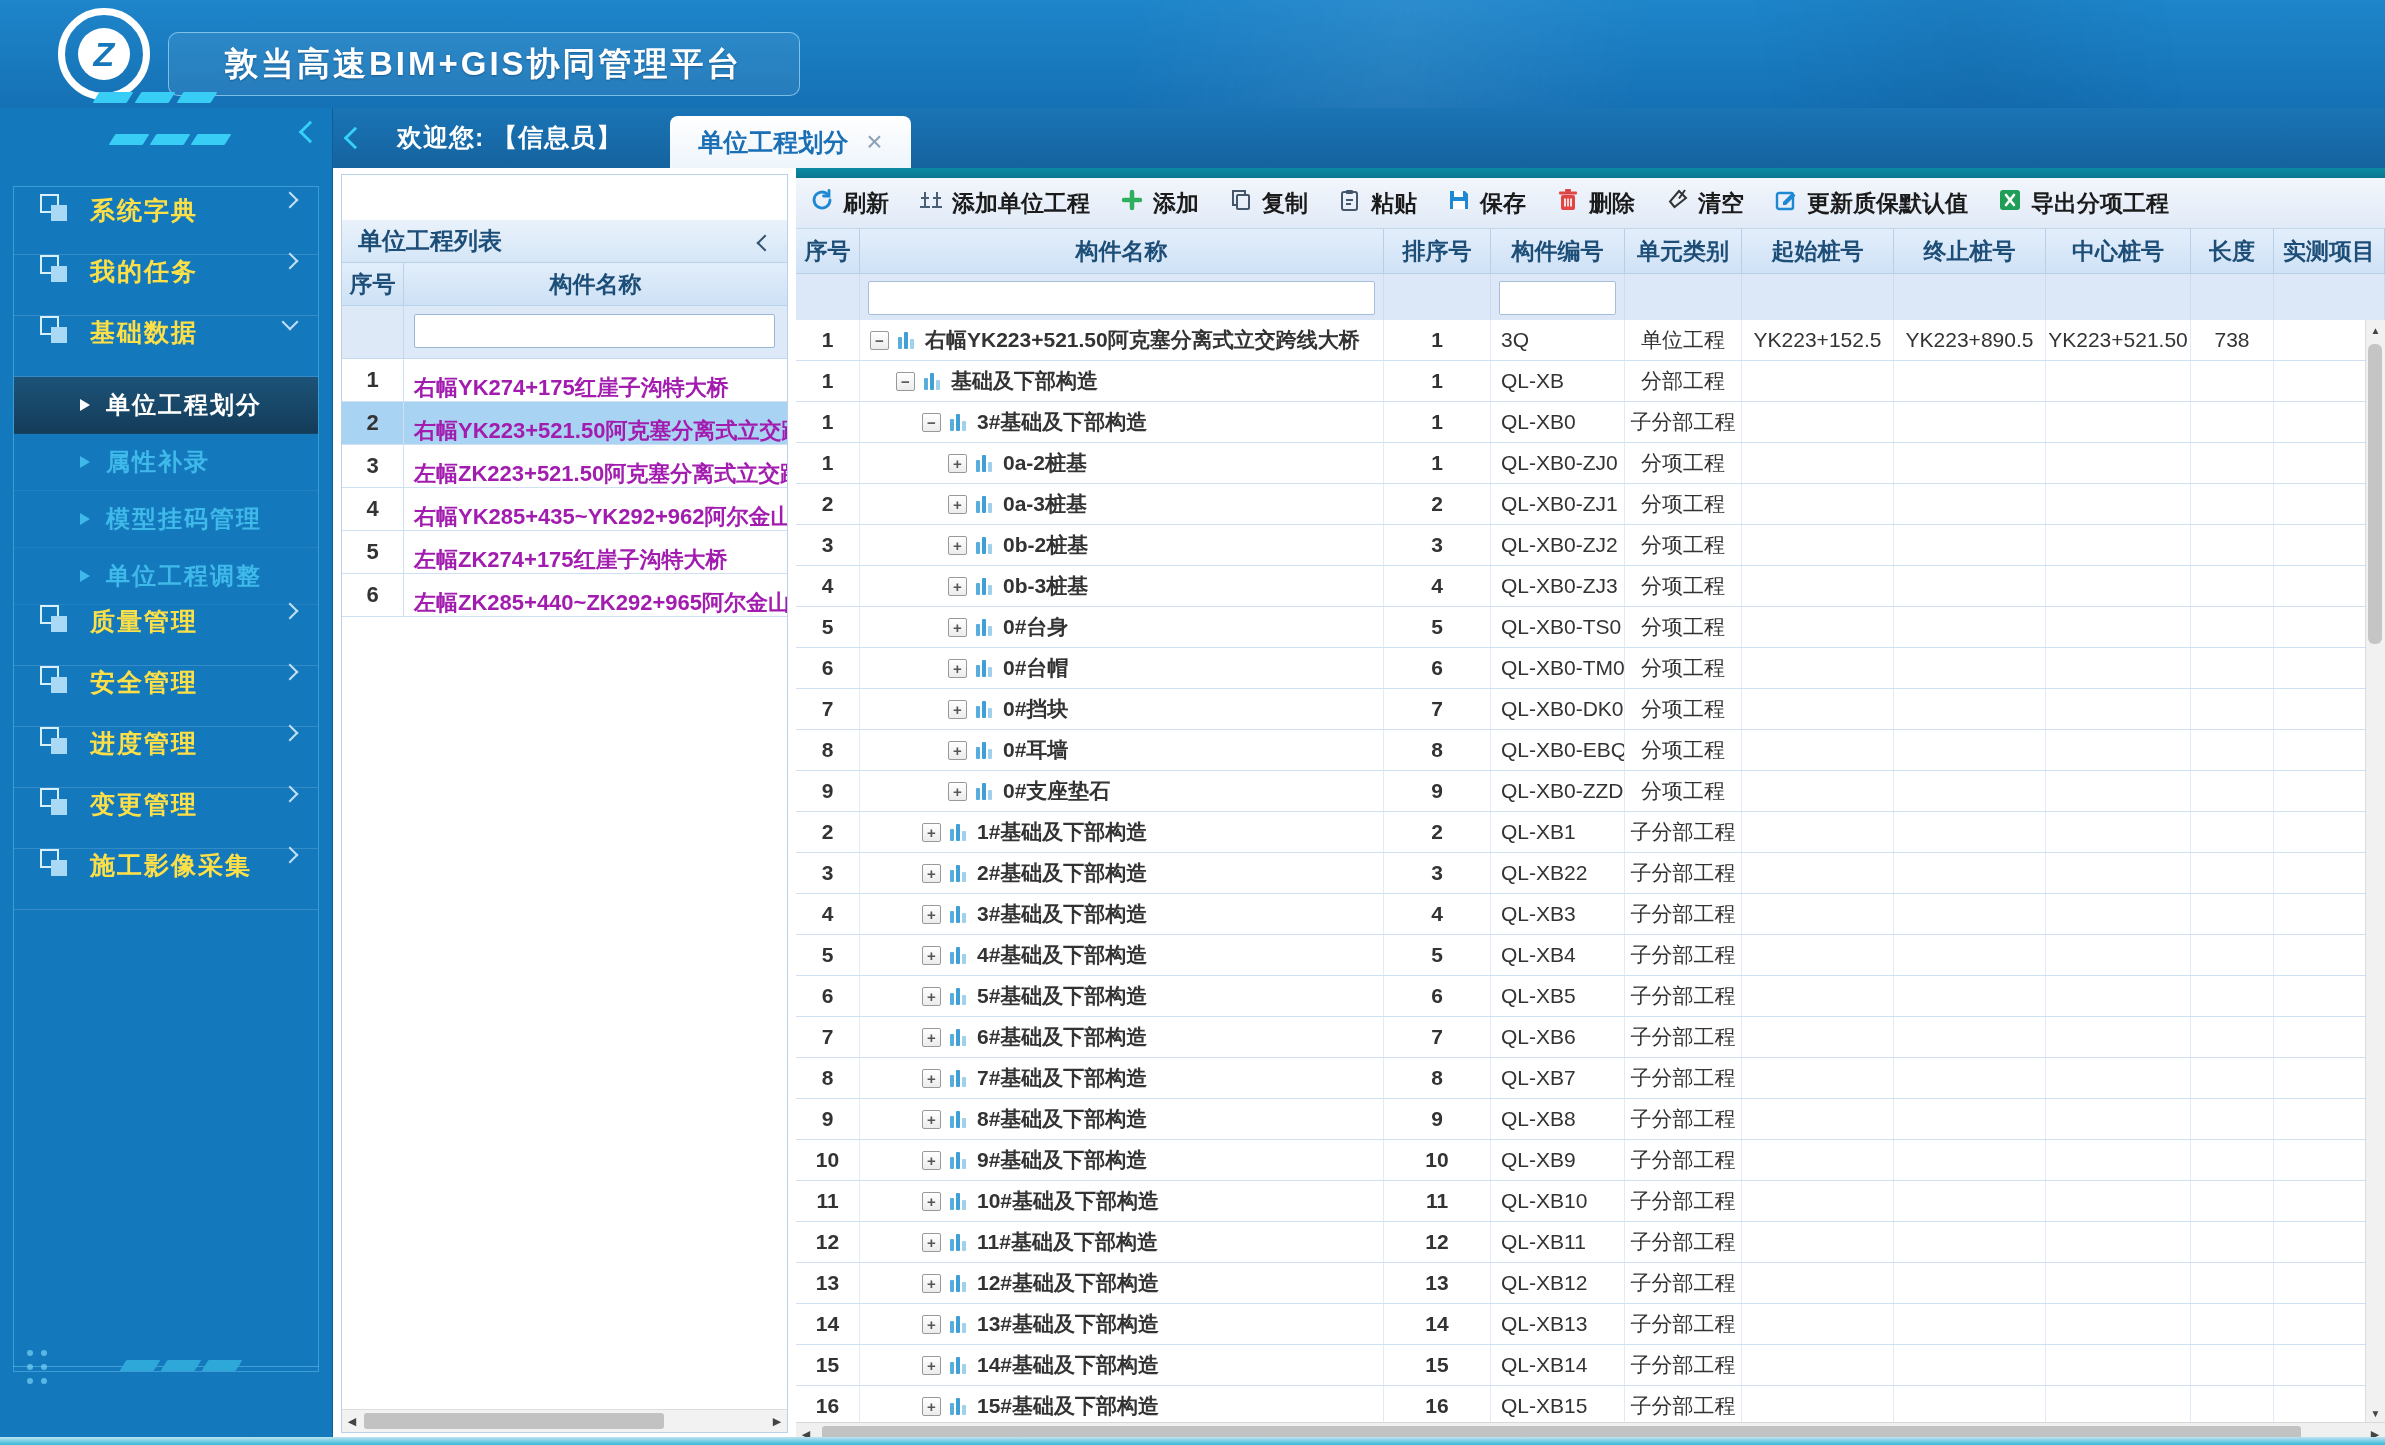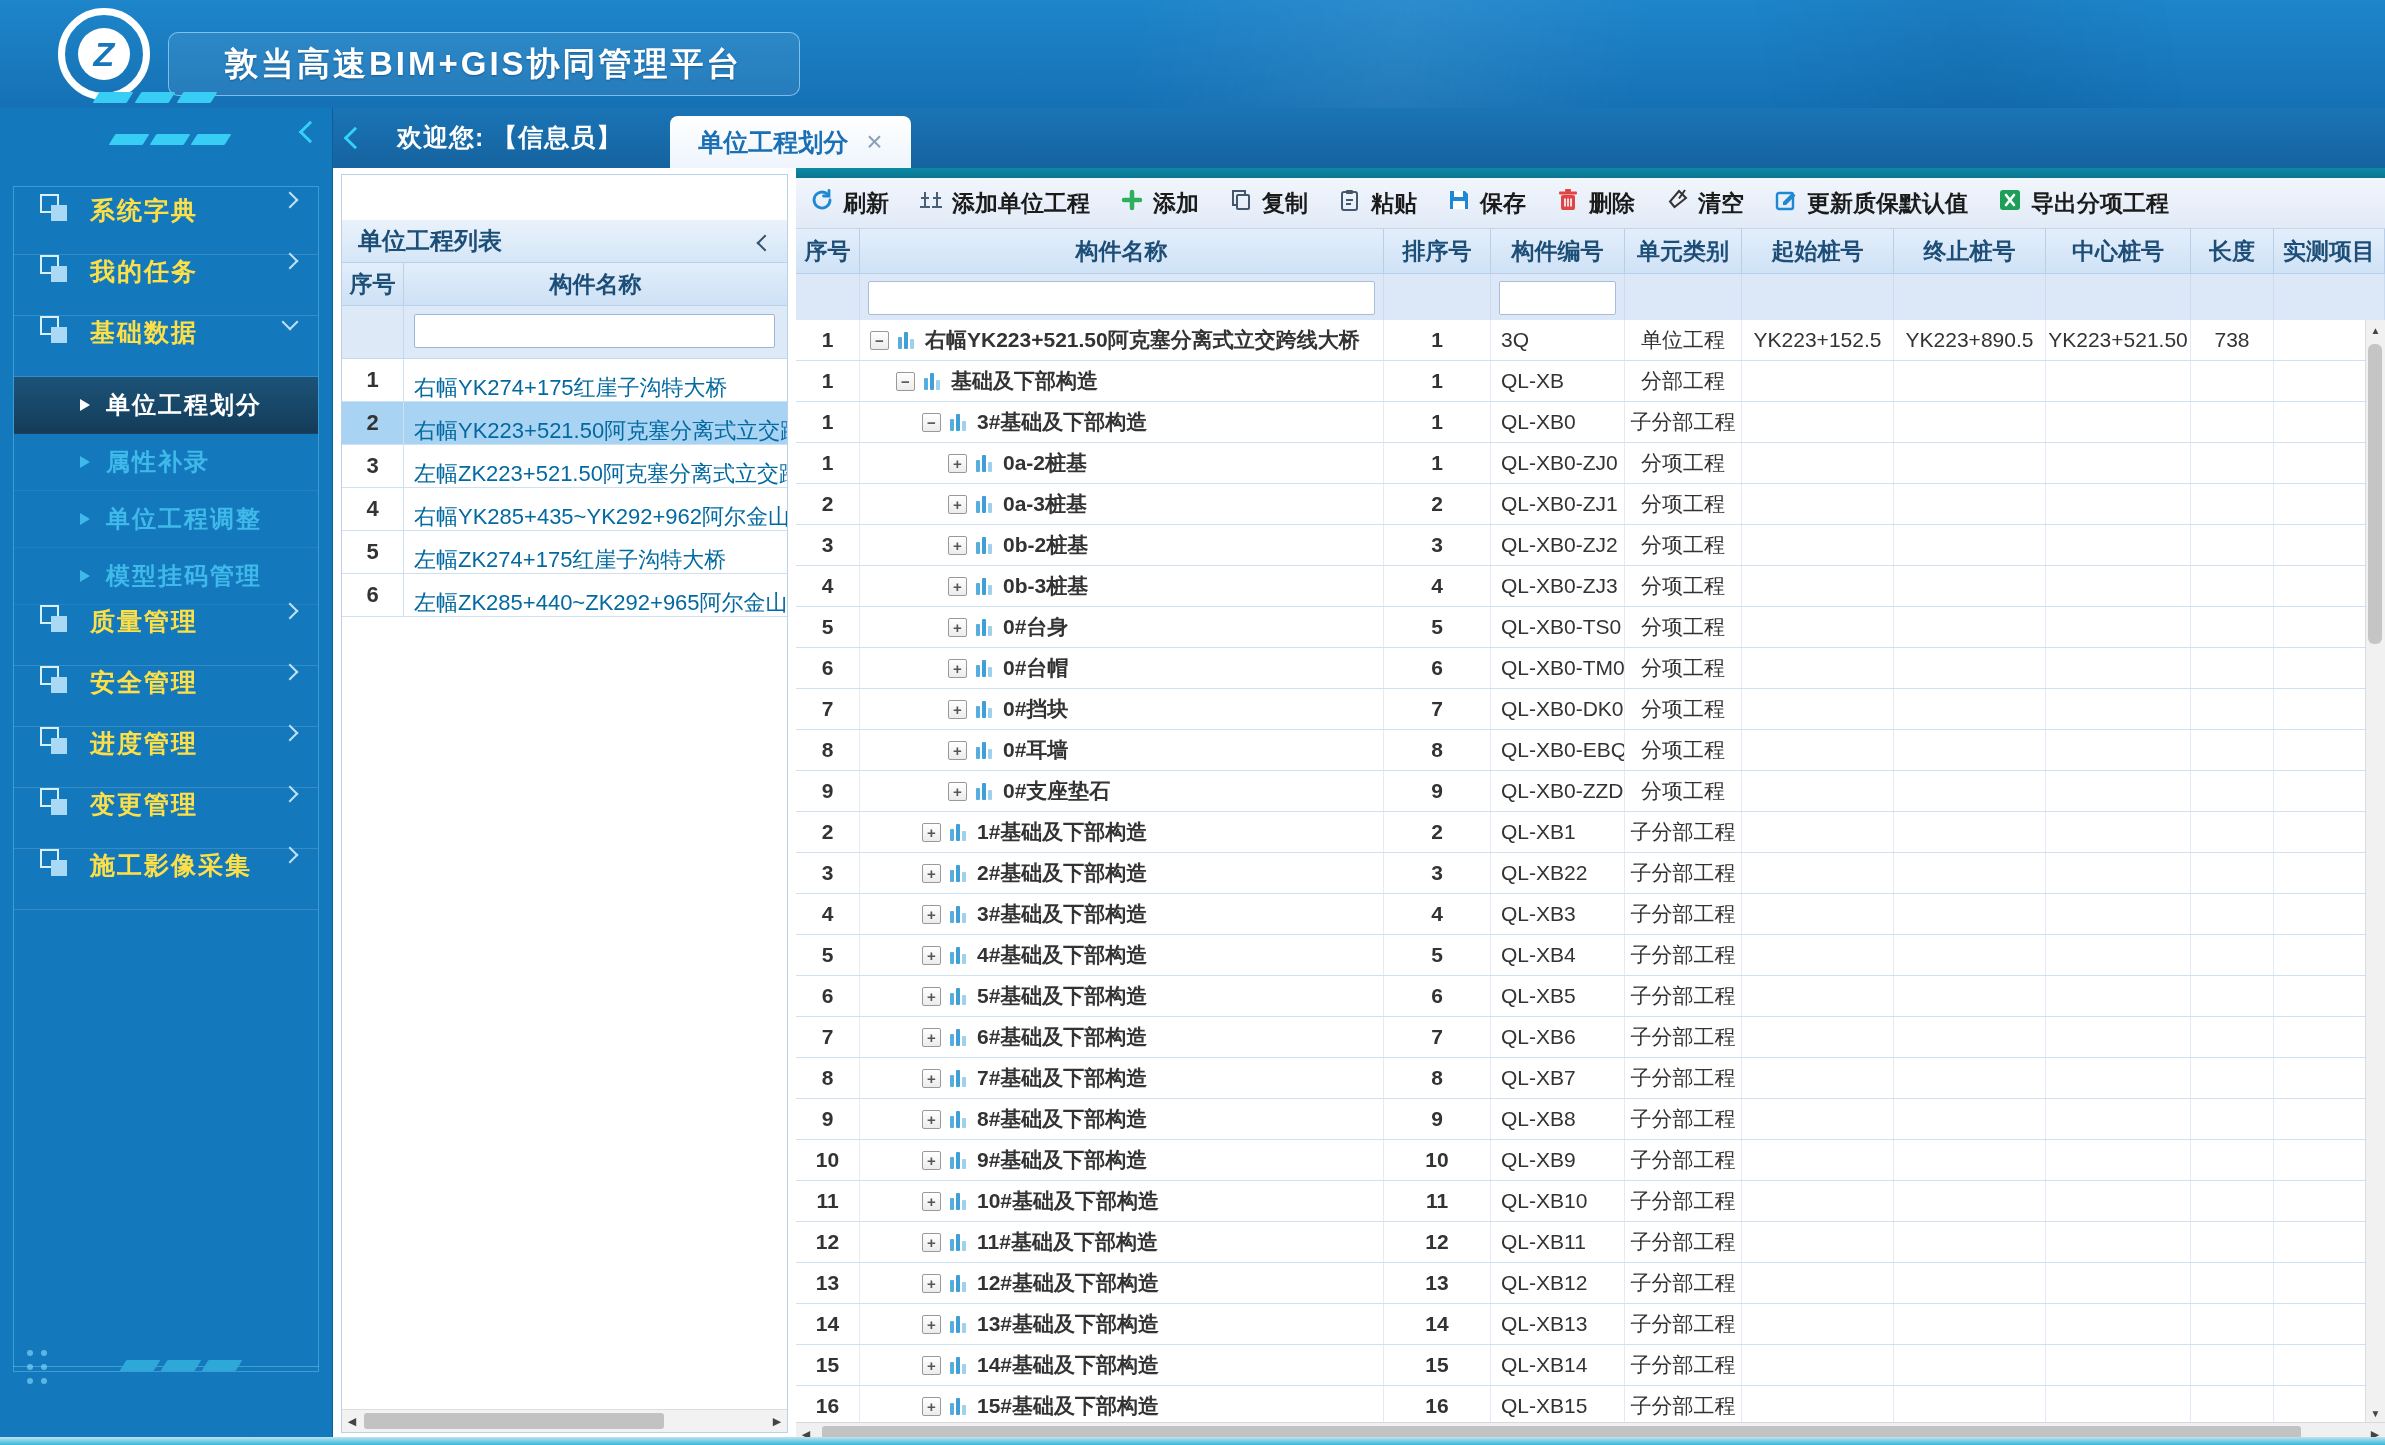--- a/index.html
+++ b/index.html
@@ -88,21 +88,21 @@
   .lp-filter{display:grid;grid-template-columns:62px 1fr;height:52px;background:#dde9f7;
     border-bottom:1px solid #c3d9ef;}
   .lp-filter .fcell{border-right:1px solid #c3d9ef;}
   .lp-filter input{margin:8px 10px;height:32px;border:1px solid #9ab8d8;border-radius:2px;
     font-size:20px;padding:0 8px;outline:none;width:calc(100% - 40px);}
   .lp-row{display:grid;grid-template-columns:62px 1fr;height:42px;border-bottom:1px solid #cfe0f2;
     cursor:pointer;background:#fff;}
   .lp-row.selected{background:#a9d3f2;}
   .lp-row .no{display:flex;align-items:center;justify-content:center;font-size:22px;color:#333;
     border-right:1px solid #cfe0f2;font-weight:bold;}
-  .lp-row .nm{display:flex;align-items:center;padding:0 10px;font-size:22px;color:#0369a1;font-weight:normal;
+  .lp-row .nm{display:flex;align-items:center;padding:0 10px;font-size:22px;color:#a21caf;font-weight:bold;
     white-space:nowrap;overflow:hidden;margin-top:16px;}
   .lp-hscroll{position:absolute;left:0;right:0;bottom:0;height:22px;background:#f2f2f2;border-top:1px solid #ddd;}
   .sc-arrow{position:absolute;top:0;width:20px;height:22px;display:flex;align-items:center;justify-content:center;
     color:#444;font-size:11px;cursor:pointer;}
   .sc-thumb{position:absolute;top:3px;height:16px;background:#c2c2c2;border-radius:3px;cursor:pointer;}
 
   
   .right-panel{position:absolute;left:463px;top:0;right:0;bottom:0;overflow:hidden;}
   .teal-strip{height:10px;background:linear-gradient(180deg,#0b8aa5,#0b7690);}
   .toolbar{height:50px;background:linear-gradient(180deg,#f2f6fc,#e1eaf7);border-bottom:1px solid #c6d6ea;
@@ -188,25 +188,25 @@
         <div class="sb-sub active">
           <span class="sub-arrow"></span>
           <div>单位工程划分</div>
         </div>
         <div class="sb-sub">
           <span class="sub-arrow"></span>
           <div>属性补录</div>
         </div>
         <div class="sb-sub">
           <span class="sub-arrow"></span>
-          <div>单位工程调整</div>
+          <div>模型挂码管理</div>
         </div>
         <div class="sb-sub">
           <span class="sub-arrow"></span>
-          <div>模型挂码管理</div>
+          <div>单位工程调整</div>
         </div>
         <div class="sb-item">
           <div class="folder-icon"></div>
           <div class="sb-label">质量管理</div>
           <span class="chev sb-chev right"></span>
         </div>
         <div class="sb-item">
           <div class="folder-icon"></div>
           <div class="sb-label">安全管理</div>
           <span class="chev sb-chev right"></span>

